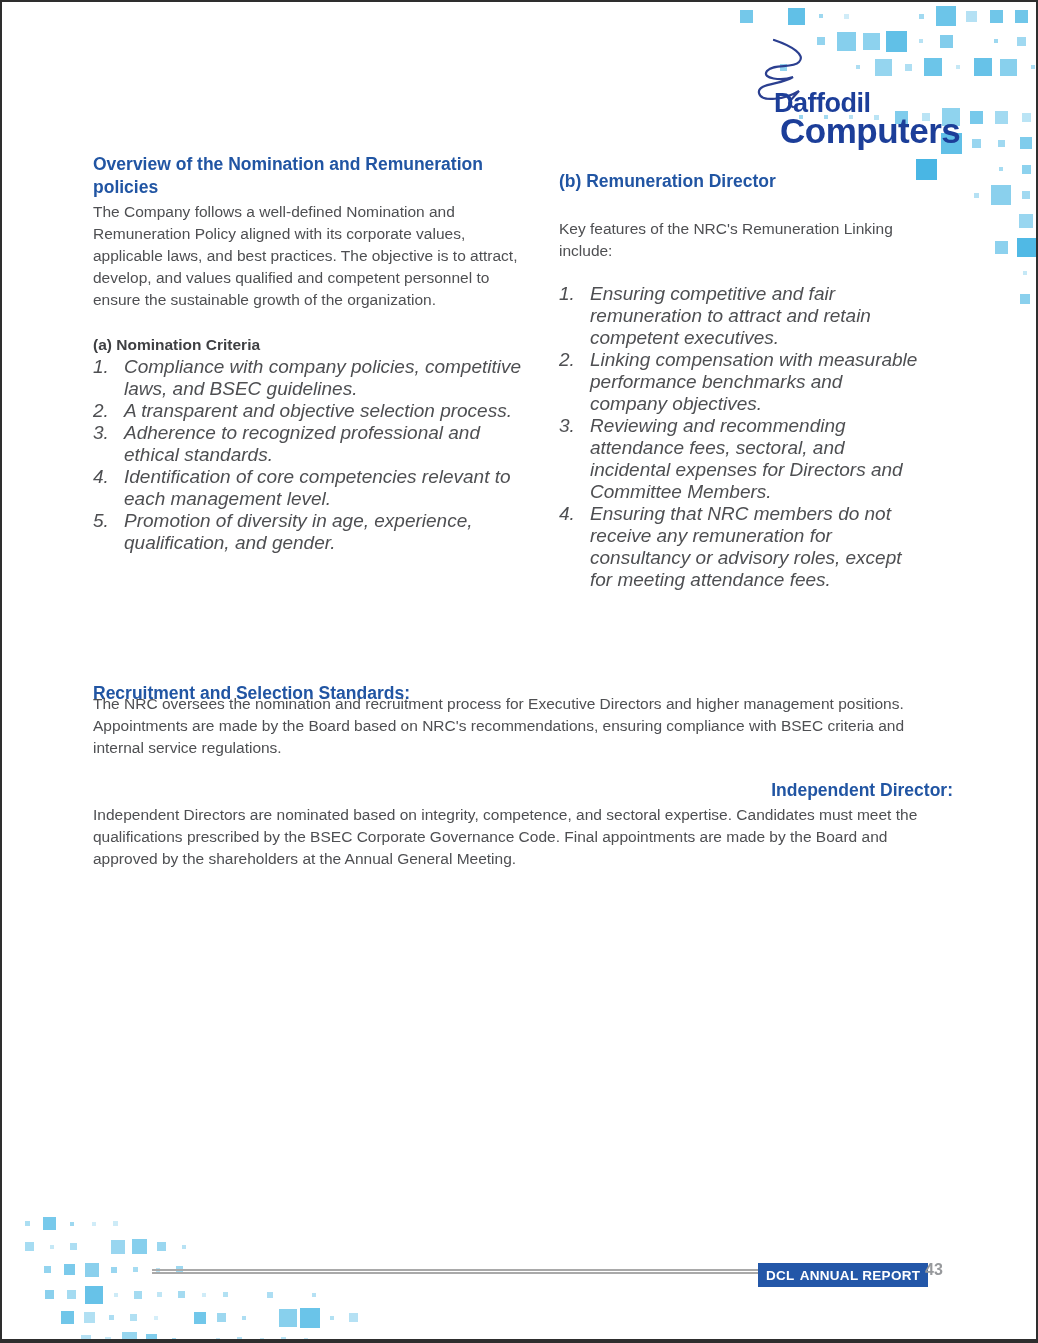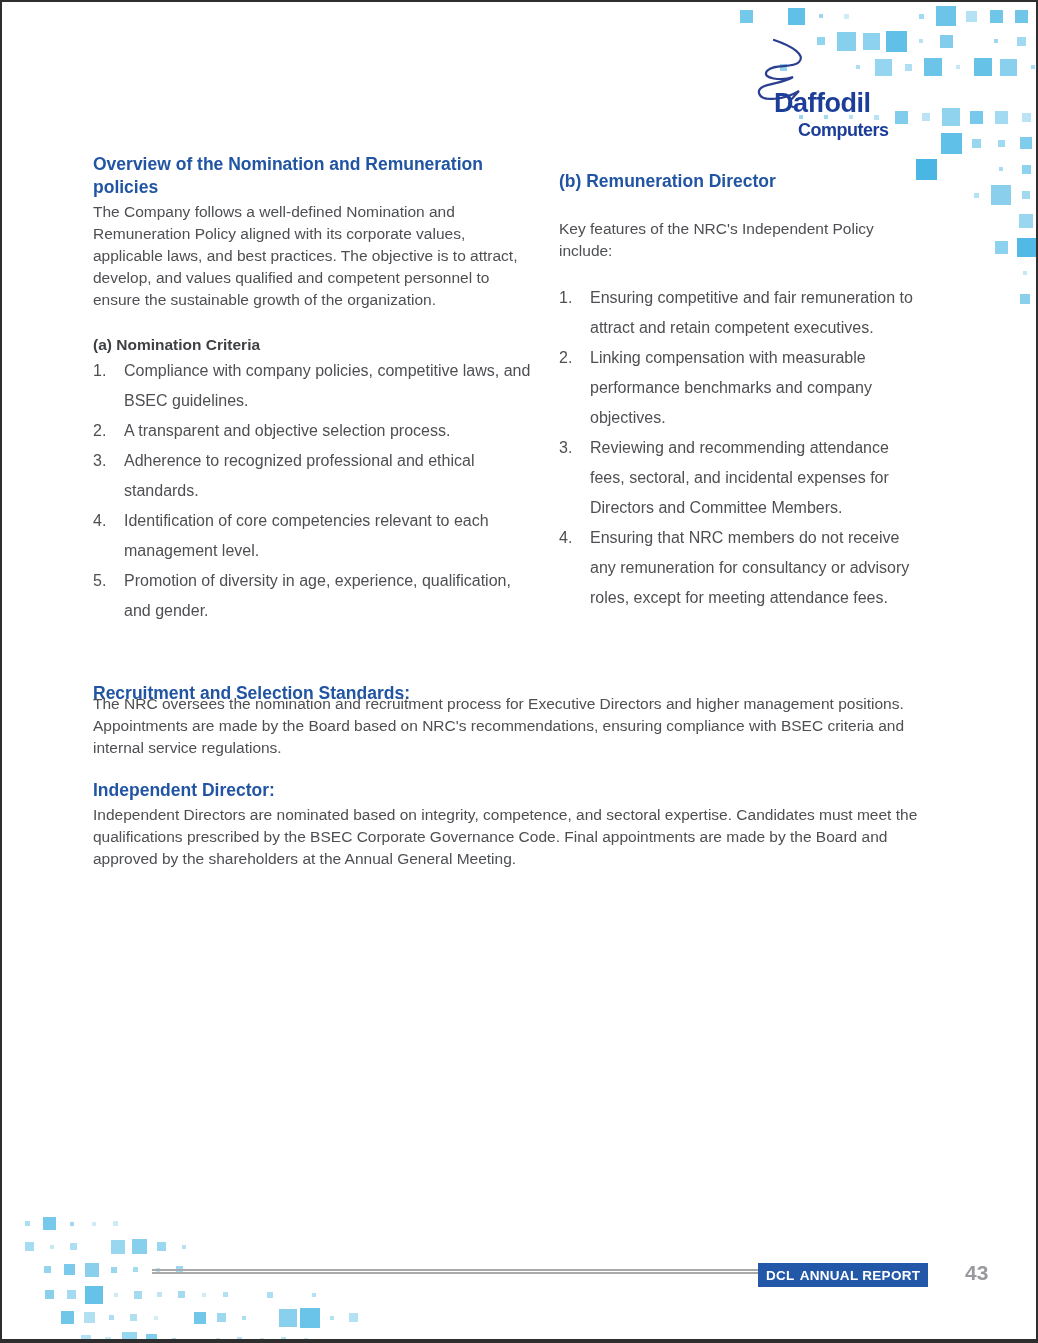--- a/index.html
+++ b/index.html
@@ -27,55 +27,55 @@
     background:#ffffff;
     overflow:hidden;
     font-family:"Liberation Sans", sans-serif;
     color:var(--body-text);
   }
   .mosaic-square{position:absolute;}
   .squiggle{position:absolute;left:750px;top:34px;width:72px;height:80px;}
   .logo{position:absolute;left:772px;top:88px;line-height:27px;
         font-weight:700;color:var(--logo-blue);letter-spacing:-0.5px;}
   .logo-line1{font-size:27px;}
-  .logo-line2{font-size:18px;margin-left:24px;}
+  .logo-line2{font-size:35px;margin-left:6px;}
 
   h2,h3,p,ol{margin:0;padding:0;}
   .blue-heading{color:var(--heading-blue);font-weight:700;font-size:17.5px;line-height:23px;}
   .body-text{font-size:15.5px;line-height:22px;color:var(--body-text);}
   .dark-subheading{color:var(--subheading-dark);font-weight:700;font-size:15.5px;line-height:22px;}
 
   .overview-heading{position:absolute;left:91px;top:151px;width:440px;}
   .overview-body{position:absolute;left:91px;top:199px;width:430px;}
   .nomination-heading{position:absolute;left:91px;top:332px;width:430px;}
   .nomination-list{position:absolute;left:91px;top:354px;width:441px;}
 
   .remuneration-heading{position:absolute;left:557px;top:168px;width:400px;}
   .remuneration-intro{position:absolute;left:557px;top:216px;width:340px;}
   .remuneration-list{position:absolute;left:557px;top:281px;width:361px;}
 
-  .num-list{list-style:none;counter-reset:n;font-size:16px;line-height:30px;color:var(--body-text);}
+  .num-list{list-style:none;counter-reset:n;font-size:19px;line-height:22px;color:var(--body-text);font-style:italic;}
   .num-list li{counter-increment:n;position:relative;padding-left:31px;}
   .num-list li::before{content:counter(n) ".";position:absolute;left:0;top:0;}
 
   .section-heading-1{position:absolute;left:91px;top:680px;width:860px;}
   .section-body-1{position:absolute;left:91px;top:691px;width:848px;}
-  .section-heading-2{position:absolute;left:91px;top:777px;width:860px;}
+  .section-heading-2{position:absolute;left:91px;top:777px;width:860px;text-align:right;}
   .section-body-2{position:absolute;left:91px;top:802px;width:852px;}
 
   .footer-rule{position:absolute;left:150px;top:1267px;width:606px;height:5px;
     border-top:2px solid var(--footer-line-gray);
     border-bottom:2px solid var(--footer-line-gray);box-sizing:border-box;}
   .footer-badge{position:absolute;left:756px;top:1261px;height:24px;
     background:var(--badge-blue);color:var(--badge-text);
     display:flex;align-items:center;padding:0 8px;font-size:13.5px;letter-spacing:0.3px;}
   .badge-bold{font-weight:700;margin-right:5px;}
   .badge-rest{font-weight:600;}
-  .page-number{position:absolute;left:923px;top:1259px;font-size:21px;font-weight:700;
-    color:var(--page-number-gray);margin-left:40px;}
+  .page-number{position:absolute;left:923px;top:1259px;font-size:16px;font-weight:700;
+    color:var(--page-number-gray);}
 </style>
 </head>
 <body>
 
 <div class="page">
 
   <div id="mosaic-top">
       <div class="mosaic-square" style="left: 737.5px; top: 7.5px; width: 13px; height: 13px; background: rgba(69, 181, 227, 0.75);"></div>
       <div class="mosaic-square" style="left: 785.5px; top: 5.5px; width: 17px; height: 17px; background: rgba(69, 181, 227, 0.85);"></div>
       <div class="mosaic-square" style="left: 817px; top: 12px; width: 4px; height: 4px; background: rgba(69, 181, 227, 0.52);"></div>
@@ -198,21 +198,21 @@
   <h3 class="dark-subheading nomination-heading">(a)  Nomination Criteria</h3>
   <ol class="num-list nomination-list">
     <li>Compliance with company policies, competitive laws, and BSEC guidelines.</li>
     <li>A transparent and objective selection process.</li>
     <li>Adherence to recognized professional and ethical standards.</li>
     <li>Identification of core competencies relevant to each management level.</li>
     <li>Promotion of diversity in age, experience, qualification, and gender.</li>
   </ol>
 
   <h2 class="blue-heading remuneration-heading">(b) Remuneration Director</h2>
-  <p class="body-text remuneration-intro">Key features of the NRC's Independent Policy include:</p>
+  <p class="body-text remuneration-intro">Key features of the NRC's Remuneration Linking include:</p>
   <ol class="num-list remuneration-list">
     <li>Ensuring competitive and fair remuneration to attract and retain competent executives.</li>
     <li>Linking compensation with measurable performance benchmarks and company objectives.</li>
     <li>Reviewing and recommending attendance fees, sectoral, and incidental expenses for Directors and Committee Members.</li>
     <li>Ensuring that NRC members do not receive any remuneration for consultancy or advisory roles, except for meeting attendance fees.</li>
   </ol>
 
   <h2 class="blue-heading section-heading-1">Recruitment and Selection Standards:</h2>
   <p class="body-text section-body-1">The NRC oversees the nomination and recruitment process for Executive Directors and higher management positions. Appointments are made by the Board based on NRC's recommendations, ensuring compliance with BSEC criteria and internal service regulations.</p>
 

